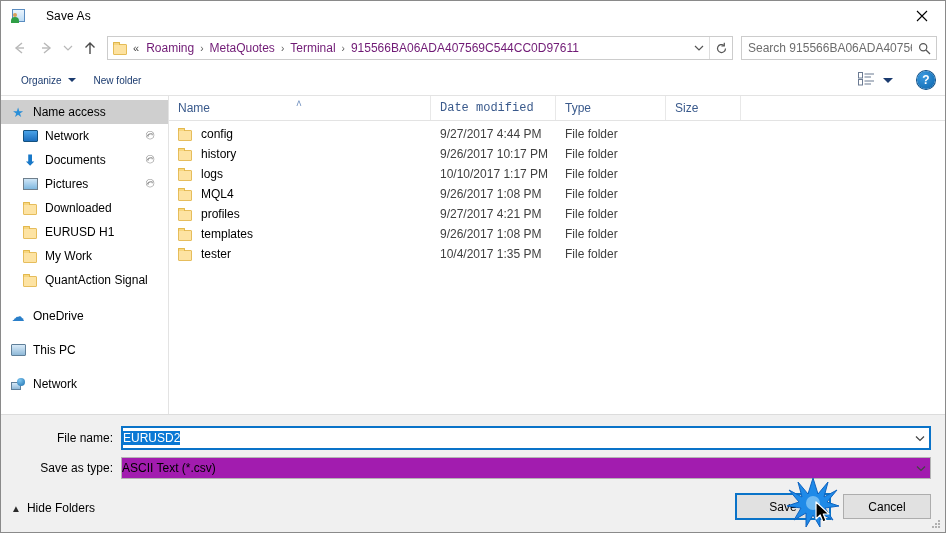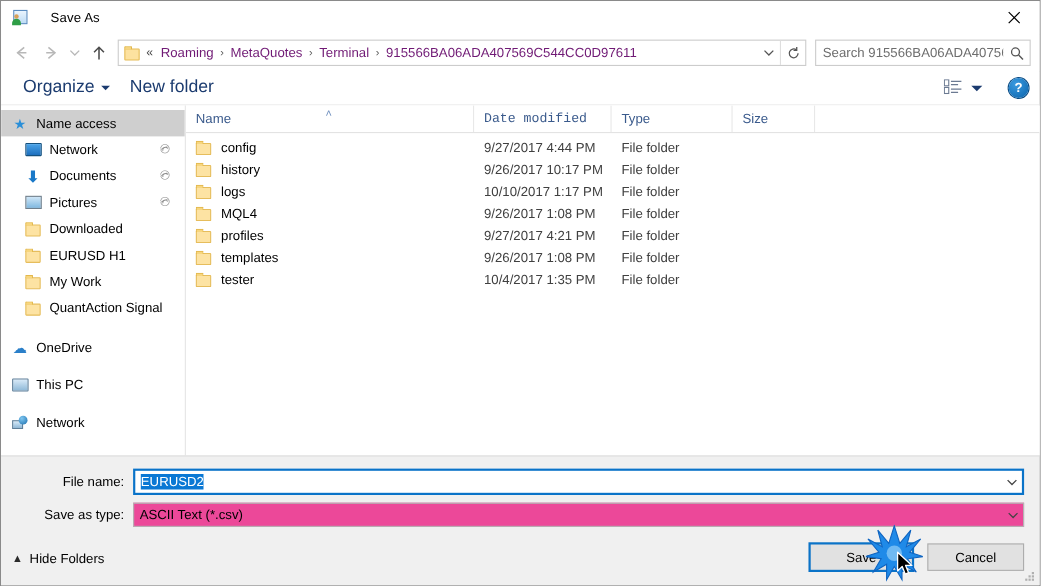--- a/index.html
+++ b/index.html
@@ -198,21 +198,21 @@
     height: 31px;
     min-height: 31px;
     display: flex;
     align-items: center;
     background: #ffffff;
     border-bottom: 1px solid #e3e3e3;
     padding: 0 10px 0 14px;
     box-sizing: border-box;
   }
   .tb-item {
-    font-size: 16px;
+    font-size: 10px;
     color: #1b3b6f;
     display: flex;
     align-items: center;
     padding: 3px 6px;
     margin-right: 6px;
   }
   .tb-caret {
     margin-left: 6px;
     width: 0; height: 0;
     border-left: 4px solid transparent;
@@ -433,27 +433,26 @@
     align-items: center;
     box-sizing: border-box;
     background: #ffffff;
     border: 1px solid #7a7a7a;
   }
   .combo.focused {
     border: 2px solid #0a73c8;
     height: 24px;
   }
   .combo.disabled {
-    background: #ec4899;
+    background: #a21caf;
     border: 1px solid #b4b4b4;
   }
   .combo .val {
     flex: 1;
     font-size: 12px;
-    padding-left: 5px;
     color: #000;
     white-space: nowrap;
     overflow: hidden;
   }
   .combo .val .sel {
     background: #0a78d4;
     color: #ffffff;
     padding: 1px 0;
   }
   .combo .dd {

